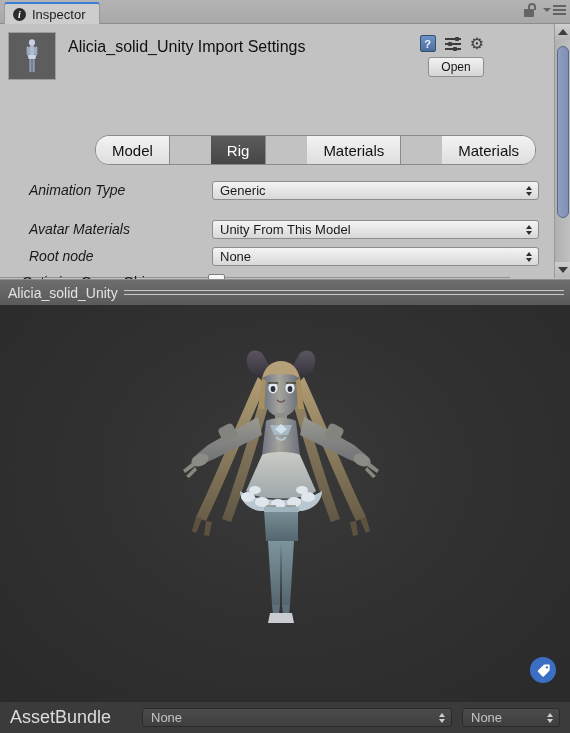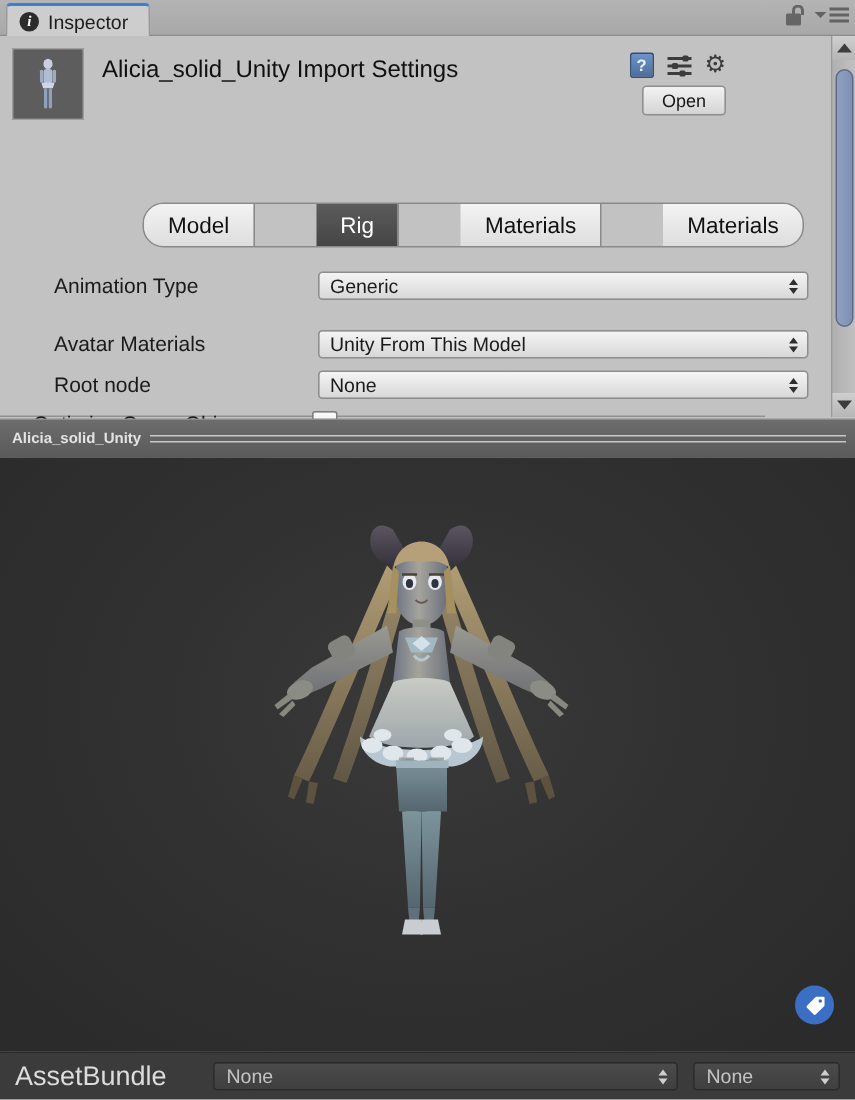--- a/index.html
+++ b/index.html
@@ -125,21 +125,21 @@
     cursor: pointer;
   }
   .type-tab:last-child { border-right: none; }
   .type-tab.active {
     background: linear-gradient(#5b5b5b, #464646);
     color: #fff;
     text-align: center;
   }
 
   
-  .prop-row { position: absolute; left: 36px; display: flex; align-items: flex-start; }
+  .prop-row { position: absolute; left: 29px; display: flex; align-items: flex-start; font-style: italic; }
   .prop-label { font-size: 14px; color: #1a1a1a; }
   .dropdown {
     position: absolute;
     height: 19px;
     background: linear-gradient(#f4f4f4, #d8d8d8);
     border: 1px solid #8d8d8d; border-radius: 3px;
     display: flex; align-items: center;
     padding: 0 4px 0 7px;
     font-size: 13px; color: #1a1a1a;
     cursor: pointer;
@@ -198,21 +198,21 @@
 
   
   .preview-header {
     position: absolute; left: 0; top: 279px; width: 570px; height: 26px;
     background: linear-gradient(#6d6d6d,#5a5a5a);
     border-top: 1px solid #8d8d8d;
     display: flex; align-items: center;
     cursor: pointer;
   }
   .preview-title {
-    margin-left: 8px; font-size: 10px; font-weight: bold; color: #e3e3e3;
+    margin-left: 8px; font-size: 14px; font-weight: normal; color: #e3e3e3;
     white-space: nowrap;
   }
   .grip {
     flex: 1; margin: 0 6px 0 6px; height: 9px; position: relative;
   }
   .grip i {
     position: absolute; left: 0; right: 0; height: 1px; background: #c8c8c8;
   }
   .grip i:nth-child(1) { top: 2px; }
   .grip i:nth-child(2) { top: 6px; }

